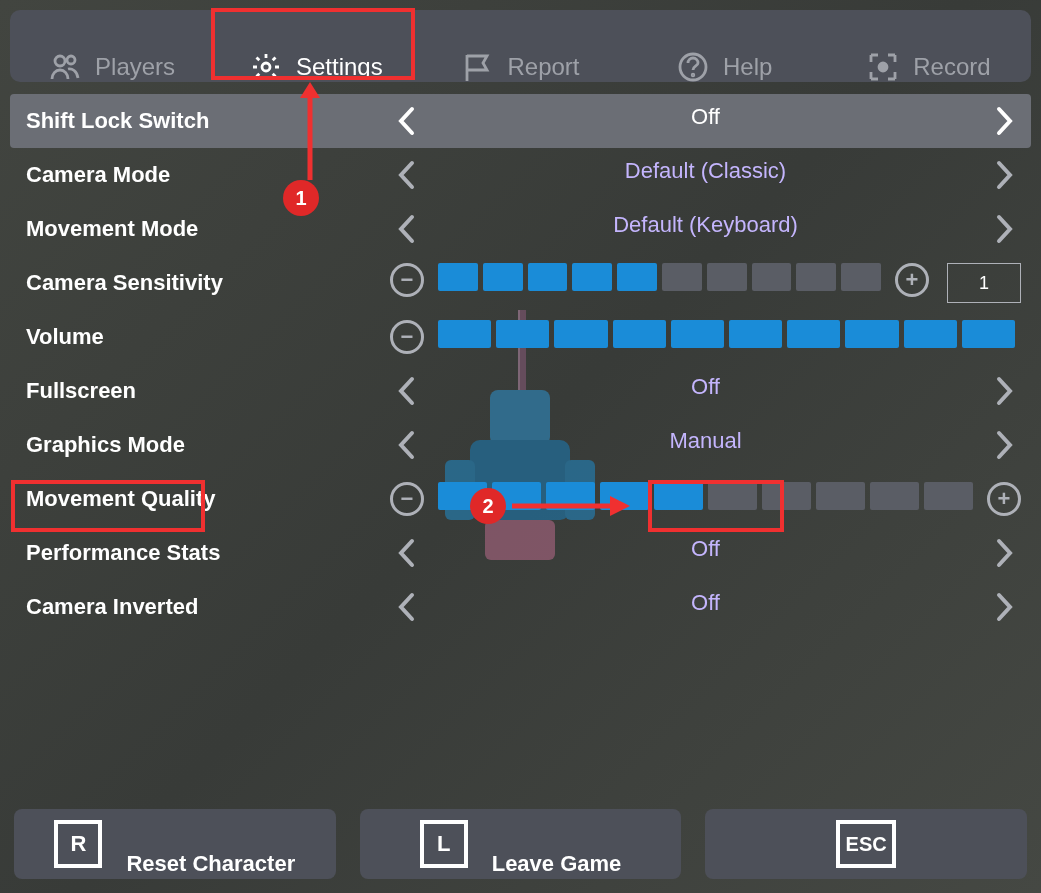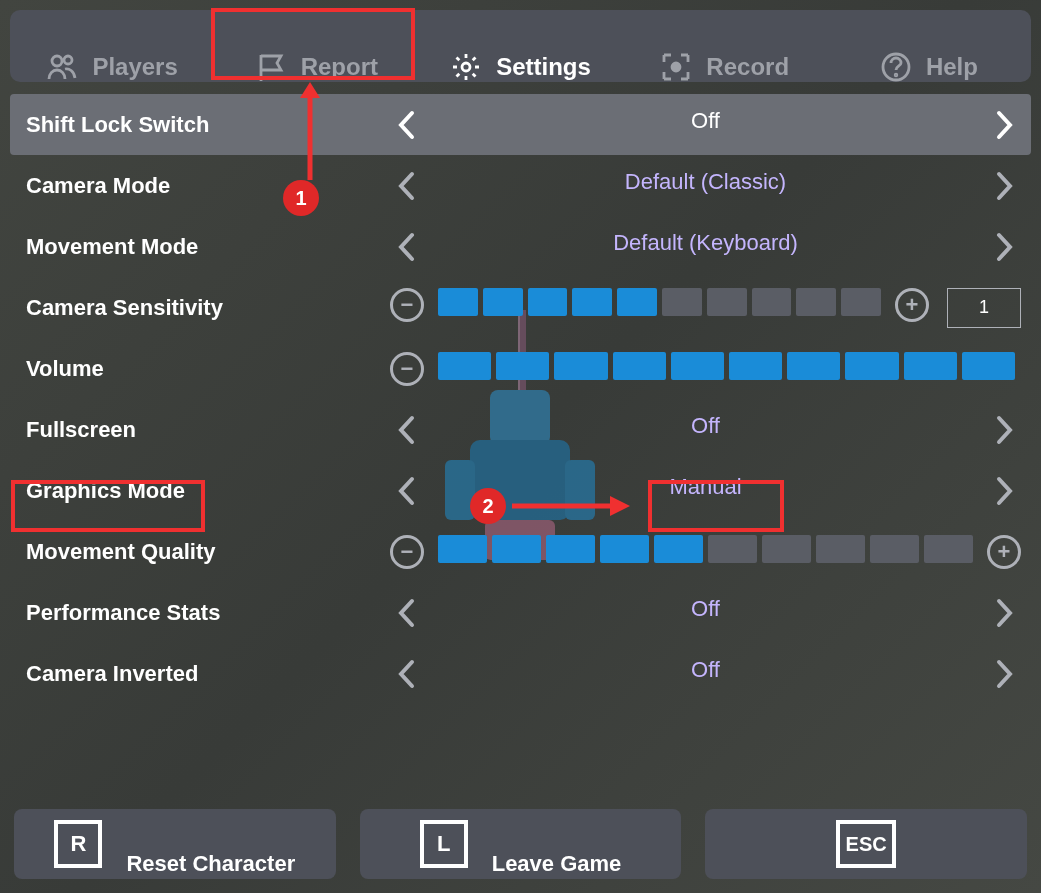--- a/index.html
+++ b/index.html
@@ -83,21 +83,21 @@
   }
   .tab {
     flex: 1;
     display: flex;
     align-items: center;
     justify-content: center;
     gap: 14px;
     cursor: pointer;
     color: #9ea1a8;
     font-size: 24px;
-    font-weight: 700;
+    font-weight: 400;
     margin-top: 42px;
   }
   .tab.active {
     color: #fff;
   }
   .tab-icon {
     width: 32px;
     height: 32px;
     display: flex;
     align-items: center;
@@ -105,21 +105,21 @@
   }
   .tab-icon svg { width: 100%; height: 100%; }
 
   
   .settings {
     margin-top: 12px;
   }
   .row {
     display: flex;
     align-items: center;
-    height: 61px;
+    height: 54px;
     padding: 0 10px;
   }
   .row.highlight {
     background: #6b6e75;
     border-radius: 4px;
   }
   .row-label {
     flex: 0 0 370px;
     font-size: 22px;
     font-weight: 700;
@@ -280,56 +280,56 @@
       <span class="tab-icon">
         <svg viewBox="0 0 32 32" fill="none" stroke="currentColor" stroke-width="2.8">
           <circle cx="11" cy="10" r="5"></circle>
           <path d="M3 28c0-5 3.5-9 8-9s8 4 8 9"></path>
           <circle cx="22" cy="9" r="4"></circle>
           <path d="M19 18c4-1 9 2 10 9"></path>
         </svg>
       </span>
       <span>Players</span>
     </div>
+    <div class="tab active">
+      <span class="tab-icon">
+        <svg viewBox="0 0 32 32" fill="none" stroke="currentColor" stroke-width="2.8">
+          <circle cx="16" cy="16" r="4"></circle>
+          <path d="M16 3v4M16 25v4M3 16h4M25 16h4M6.5 6.5l2.8 2.8M22.7 22.7l2.8 2.8M6.5 25.5l2.8-2.8M22.7 9.3l2.8-2.8"></path>
+        </svg>
+      </span>
+      <span>Settings</span>
+    </div>
     <div class="tab">
       <span class="tab-icon">
         <svg viewBox="0 0 32 32" fill="none" stroke="currentColor" stroke-width="2.8">
           <path d="M6 4v26"></path>
           <path d="M6 5h20l-4 7 4 7H6"></path>
         </svg>
       </span>
       <span>Report</span>
-    </div>
-    <div class="tab active">
-      <span class="tab-icon">
-        <svg viewBox="0 0 32 32" fill="none" stroke="currentColor" stroke-width="2.8">
-          <circle cx="16" cy="16" r="4"></circle>
-          <path d="M16 3v4M16 25v4M3 16h4M25 16h4M6.5 6.5l2.8 2.8M22.7 22.7l2.8 2.8M6.5 25.5l2.8-2.8M22.7 9.3l2.8-2.8"></path>
-        </svg>
-      </span>
-      <span>Settings</span>
-    </div>
-    <div class="tab">
-      <span class="tab-icon">
-        <svg viewBox="0 0 32 32" fill="none" stroke="currentColor" stroke-width="2.8">
-          <path d="M4 4h7M4 4v7M28 4h-7M28 4v7M4 28h7M4 28v-7M28 28h-7M28 28v-7"></path>
-          <circle cx="16" cy="16" r="4" fill="currentColor"></circle>
-        </svg>
-      </span>
-      <span>Record</span>
     </div>
     <div class="tab">
       <span class="tab-icon">
         <svg viewBox="0 0 32 32" fill="none" stroke="currentColor" stroke-width="2.8">
           <circle cx="16" cy="16" r="13"></circle>
           <path d="M11 12a5 5 0 0 1 10 0c0 3-5 3-5 7"></path>
           <circle cx="16" cy="24" r="0.8" fill="currentColor"></circle>
         </svg>
       </span>
       <span>Help</span>
+    </div>
+    <div class="tab">
+      <span class="tab-icon">
+        <svg viewBox="0 0 32 32" fill="none" stroke="currentColor" stroke-width="2.8">
+          <path d="M4 4h7M4 4v7M28 4h-7M28 4v7M4 28h7M4 28v-7M28 28h-7M28 28v-7"></path>
+          <circle cx="16" cy="16" r="4" fill="currentColor"></circle>
+        </svg>
+      </span>
+      <span>Record</span>
     </div>
   </div>
 
   <div class="settings">
 
     <div class="row highlight">
       <div class="row-label">Shift Lock Switch</div>
       <div class="row-control">
         <div class="chev bright">
           <svg viewBox="0 0 24 34" fill="none" stroke="currentColor" stroke-width="4" stroke-linecap="round">

